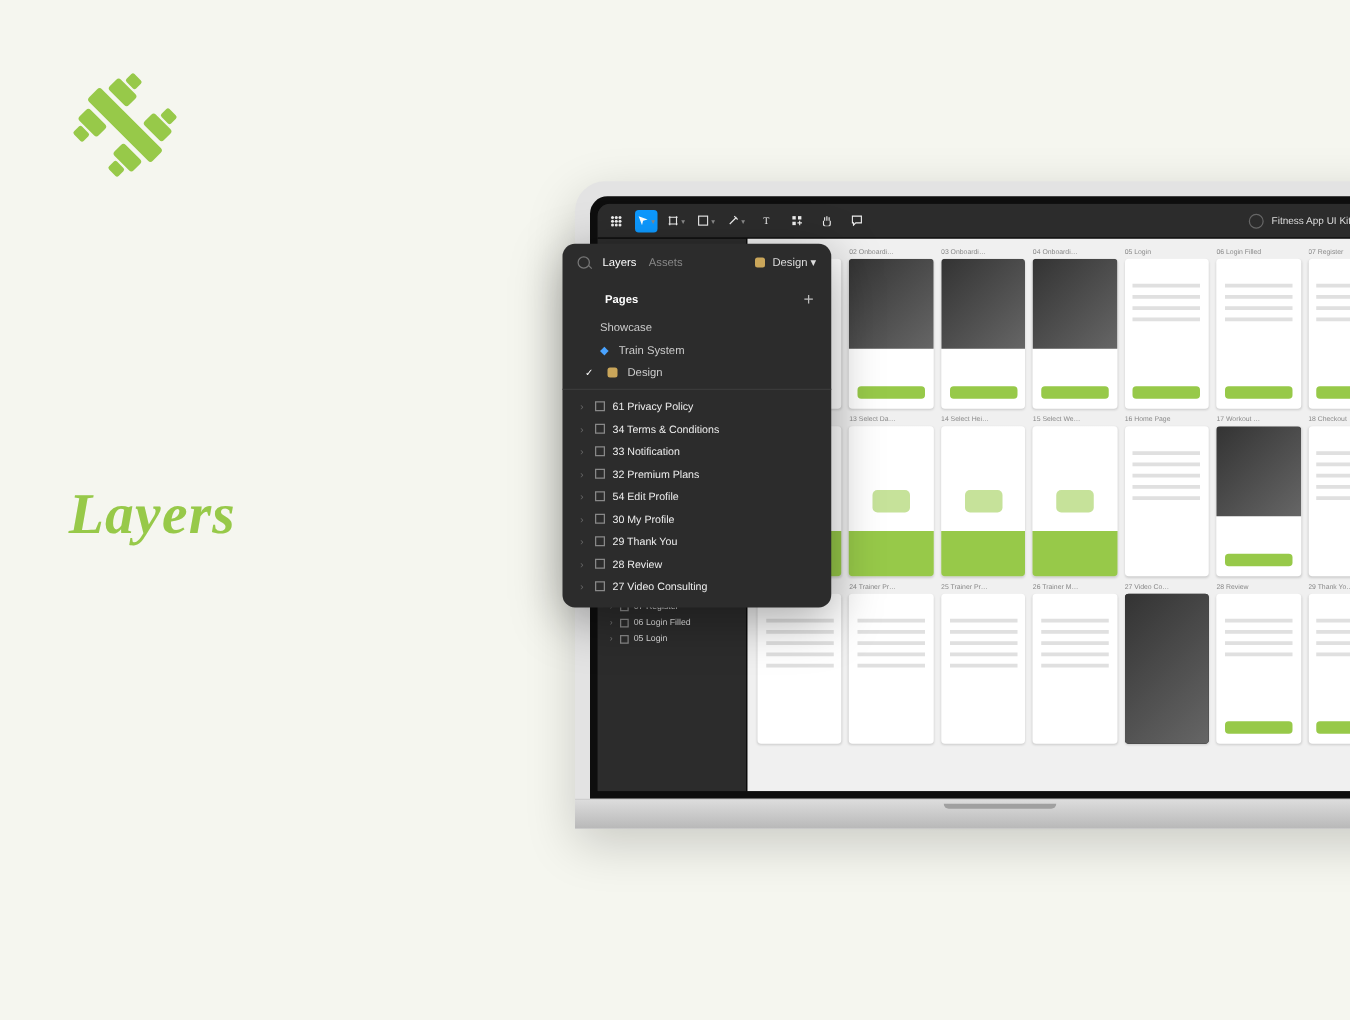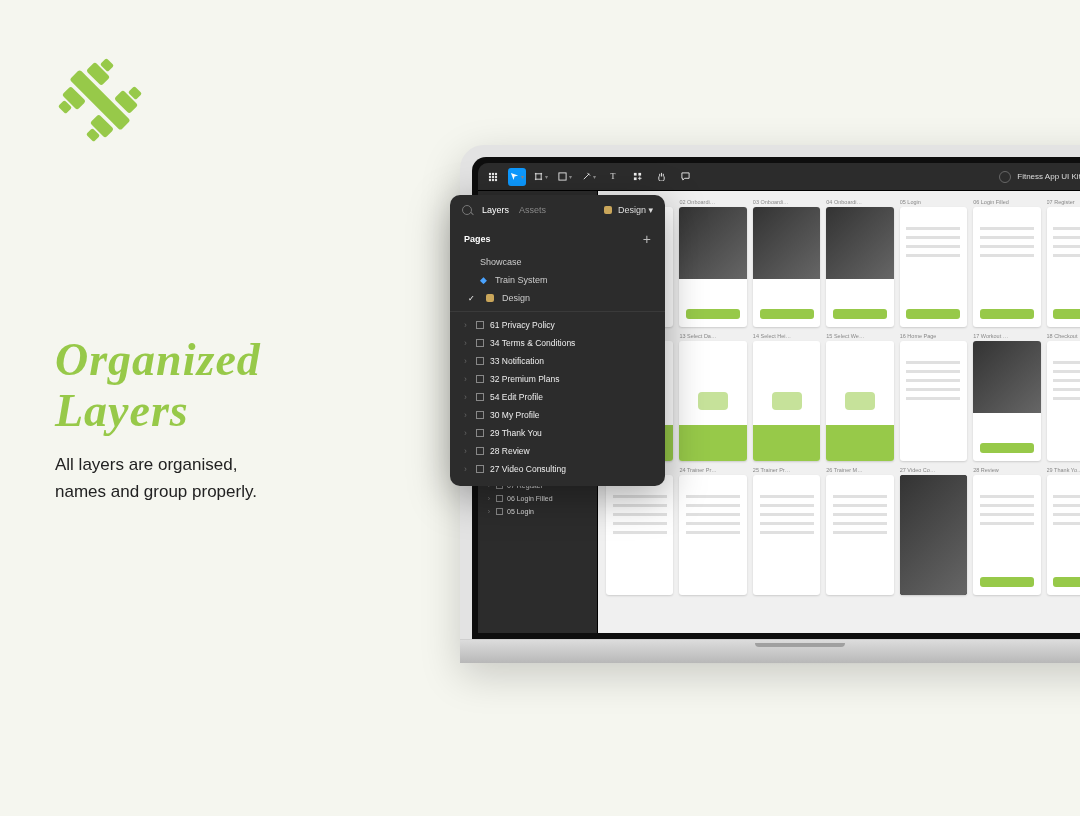--- a/index.html
+++ b/index.html
@@ -138,21 +138,21 @@
     border-radius:10px;
     box-shadow:0 10px 40px rgba(0,0,0,.35);
     font-size:9px;color:#ddd;
     padding-bottom:8px;
     z-index:5;
   }
   .floater .tabs{font-size:9px;padding:10px 12px 8px 12px;display:flex;justify-content:space-between;align-items:center;}
   .floater .tabs .left{display:flex;gap:10px;align-items:center;}
   .floater .tabs .srch{width:10px;height:10px;border:1px solid #777;border-radius:50%;position:relative;}
   .floater .tabs .srch:after{content:"";position:absolute;width:4px;height:1px;background:#777;right:-3px;bottom:0;transform:rotate(45deg);}
-  .floater .sec{padding:8px 14px 6px 14px;color:#fff;font-weight:600;display:flex;justify-content:space-between;align-items:center;}
+  .floater .sec{padding:8px 14px 6px 14px;color:#fff;font-weight:600;display:flex;justify-content:space-between;align-items:center;margin-left:20px;}
   .floater .sec .plus{font-size:14px;color:#bbb;font-weight:normal;}
   .floater .prow{display:flex;align-items:center;gap:8px;padding:4px 30px;color:#ccc;}
   .floater .prow.sel:before{content:"✓";color:#fff;margin-left:-12px;width:10px;font-size:8px;}
   .floater .dia{font-size:9px;}
   .floater .palette{width:8px;height:8px;border-radius:2px;background:#caa65a;display:inline-block;}
   .floater hr{border:none;border-top:1px solid var(--figma-line);margin:4px 0;}
   .floater .frow{display:flex;align-items:center;gap:6px;padding:4px 14px;color:#eee;font-size:8.5px;}
   .floater .frow .chv{color:#666;width:6px;}
   .floater .frow .fr{width:8px;height:8px;border:1px solid #888;display:inline-block;}
 
@@ -171,27 +171,23 @@
       <rect x="12" y="22" width="10" height="12" rx="2"></rect>
       <rect x="78" y="22" width="10" height="12" rx="2"></rect>
       <rect x="12" y="66" width="10" height="12" rx="2"></rect>
       <rect x="78" y="66" width="10" height="12" rx="2"></rect>
     </g>
   </svg>
 </div>
 
 <div class="headline">
   <h1>
-    <span>Organized</span><br>
+    <br>
     <span>Layers</span>
   </h1>
-  <p>
-    <span>All layers are organised,</span><br>
-    <span>names and group properly.</span>
-  </p>
 </div>
 
 <div class="laptop">
   <div class="laptop-bezel">
     <div class="screen">
 
       <div class="toolbar">
         <div class="tb">
           <svg width="10" height="10" viewBox="0 0 10 10">
               <circle cx="2" cy="2" r="1.2" fill="#eee"></circle>

